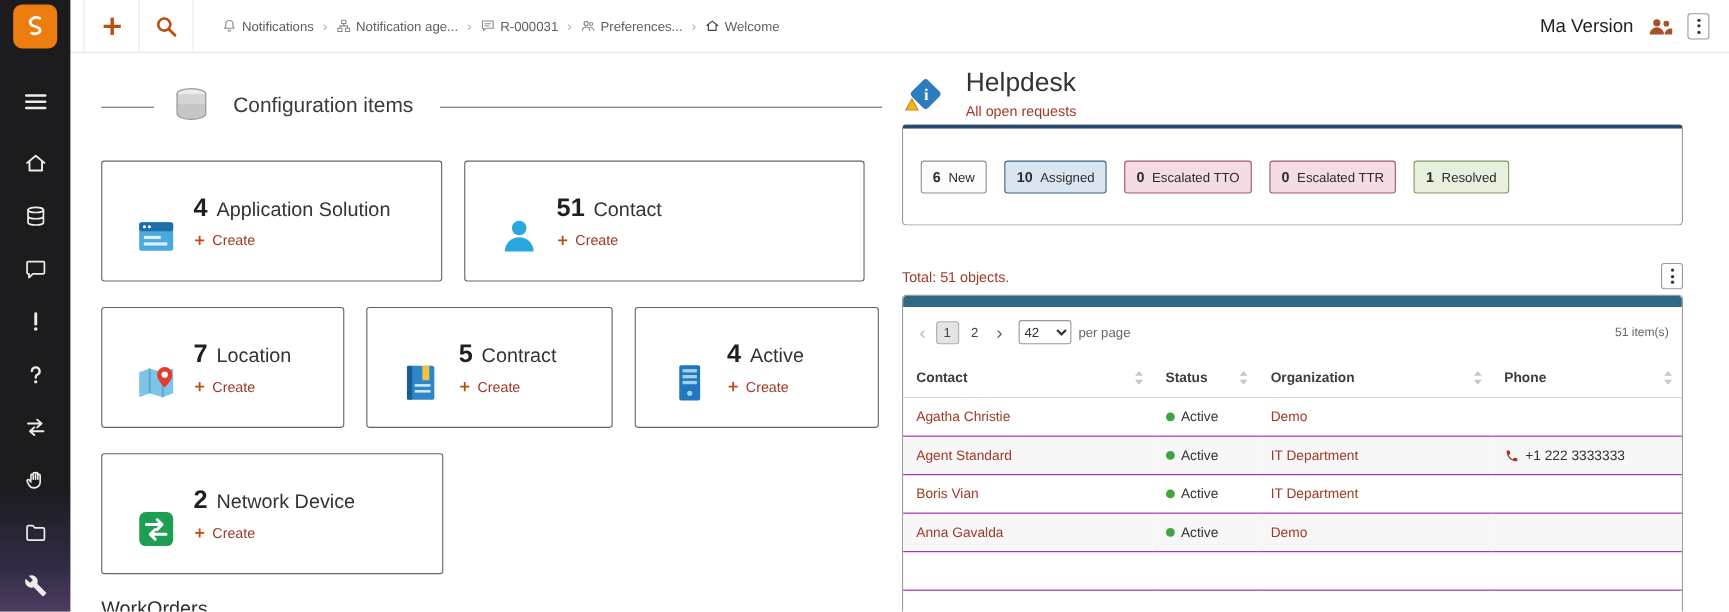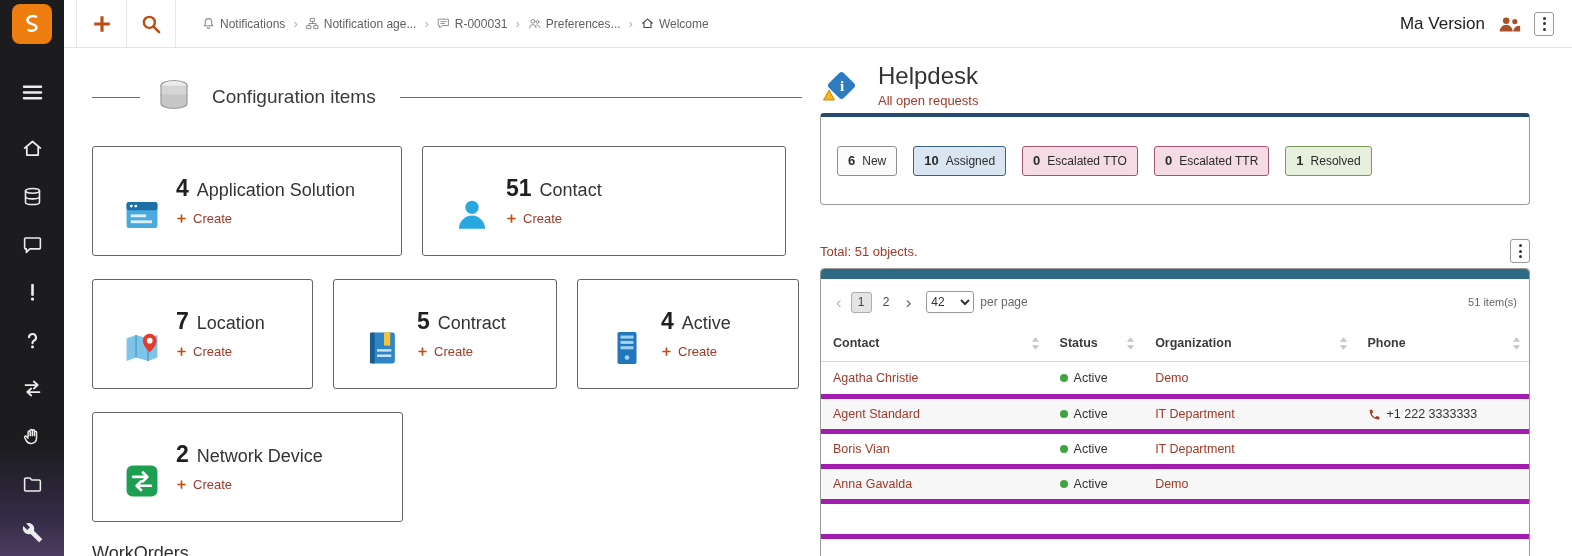--- a/index.html
+++ b/index.html
@@ -106,21 +106,21 @@
   .page.current{background:#e4e4e4;border-color:#adadad}
   .per-page{height:22px;min-width:48px;border:1px solid #999;border-radius:3px;font-size:12px;
     color:#333;background:#fff;margin-left:6px;font-family:"Liberation Sans",sans-serif}
   .pp-label{color:#666}
   .items-count{margin-left:auto;font-size:11px;color:#666}
   table{width:100%;border-collapse:collapse;font-size:12.5px;table-layout:fixed}
   thead th{text-align:left;font-weight:bold;color:#3c3c3c;padding:11px 8px 11px 12px;
     border-bottom:1px solid #d8d8d8;cursor:pointer}
   .th-inner{display:flex;align-items:center;justify-content:space-between}
   .sort svg{width:9px;height:13px}
-  tbody td{padding:0 8px 0 12px;height:35px;border-bottom:5px solid #a21caf;overflow:hidden;white-space:nowrap}
+  tbody td{padding:0 8px 0 12px;height:35px;border-bottom:1px solid #a21caf;overflow:hidden;white-space:nowrap}
   tbody tr:nth-child(even){background:#f7f7f8}
   .link{color:#a03a28;cursor:pointer}
   .status-cell{display:flex;align-items:center;gap:6px;color:#333}
   .dot{width:8px;height:8px;border-radius:50%;background:#3fa33f;flex:none}
   .phone-cell{display:flex;align-items:center;gap:6px;color:#333}
   .phone-cell .icon{color:#9d3b2a}
   .phone-cell svg{width:13px;height:13px}
 </style>
 </head>
 <body>

